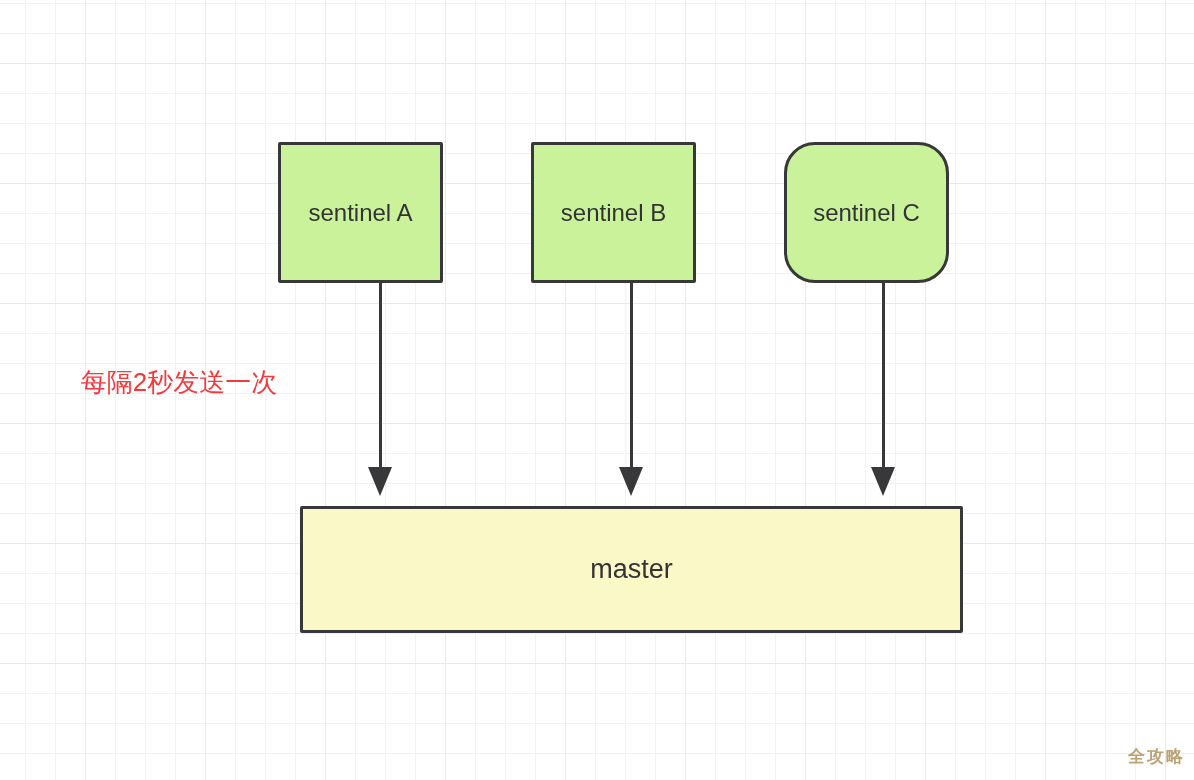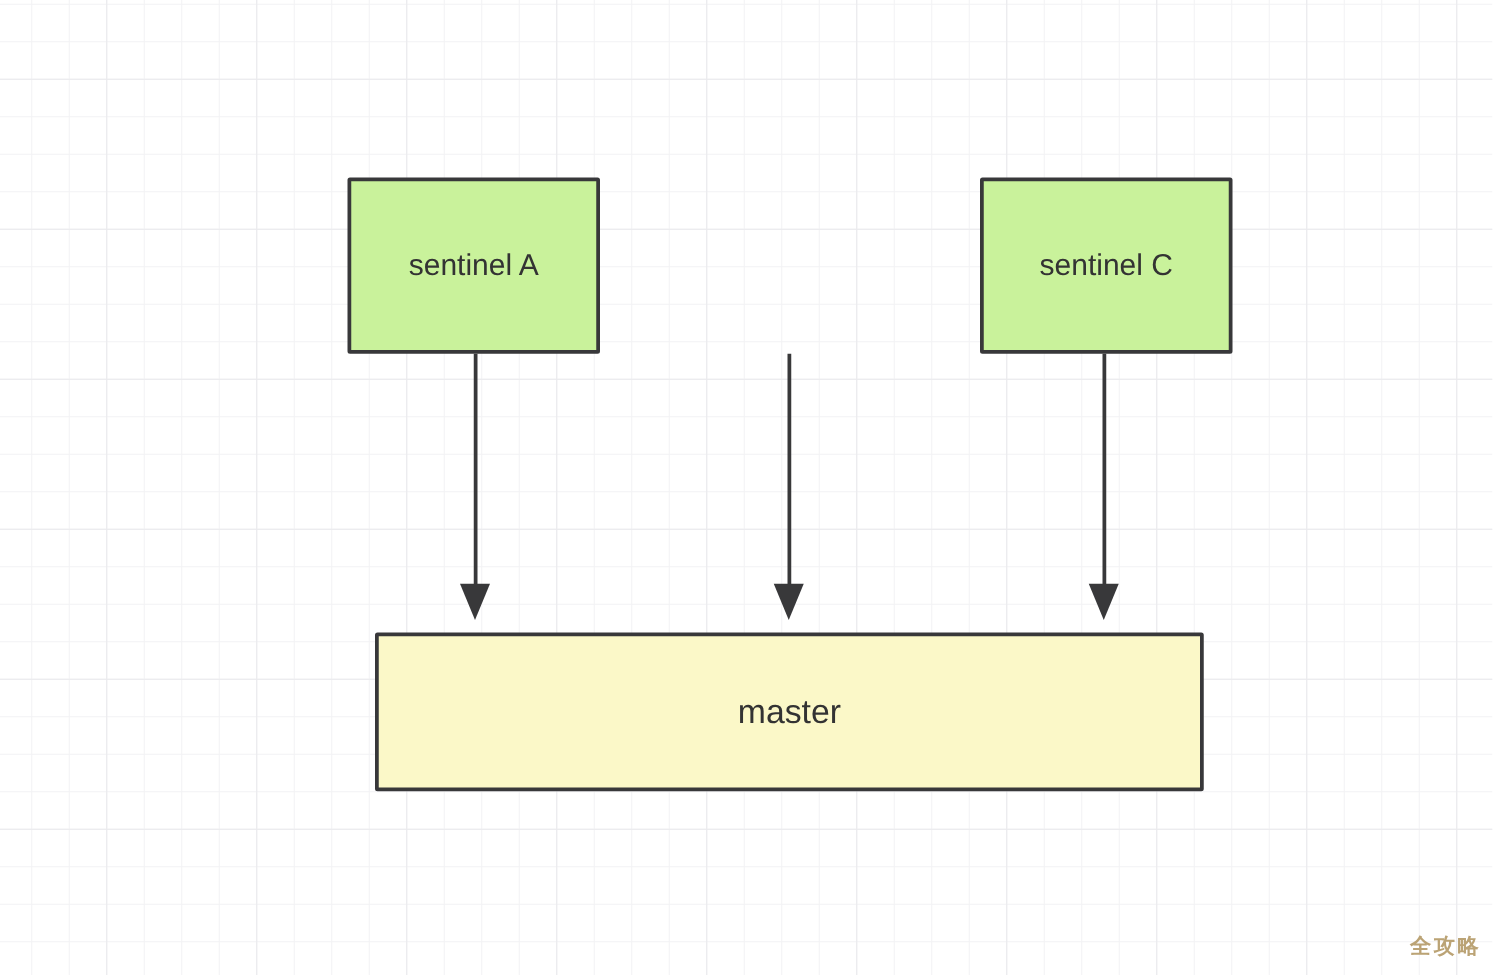--- a/index.html
+++ b/index.html
@@ -27,29 +27,29 @@
     position: absolute;
     box-sizing: border-box;
     border: 3px solid #38383a;
     border-radius: 2px;
     display: flex;
     align-items: center;
     justify-content: center;
     color: #333333;
   }
   .sentinel {
-    width: 202px;
+    width: 165px;
     height: 141px;
     top: 142px;
     background: #c9f29b;
     font-size: 24px;
   }
   .sentinel-a { left: 278px; }
   .sentinel-b { left: 531px; }
-  .sentinel-c { left: 784px; }
+  .sentinel-c { left: 784px; border-radius: 31px; }
   .master {
     left: 300px;
     top: 506px;
     width: 663px;
     height: 127px;
     background: #fbf8c8;
     font-size: 27px;
   }
   .edge-line {
     position: absolute;
@@ -98,36 +98,40 @@
 </style>
 </head>
 <body>
 
 <div class="canvas">
 
   <div class="node sentinel sentinel-a">
     <span>sentinel A</span>
   </div>
 
+  <div class="node sentinel sentinel-b">
+    <span>sentinel B</span>
+  </div>
 
   <div class="node sentinel sentinel-c">
     <span>sentinel C</span>
   </div>
 
   <div class="edge-line line-a"></div>
   <div class="edge-head head-a"></div>
 
   <div class="edge-line line-b"></div>
   <div class="edge-head head-b"></div>
 
   <div class="edge-line line-c"></div>
   <div class="edge-head head-c"></div>
 
   <div class="node master">
     <span>master</span>
   </div>
 
   <div class="note">
+    <div>每隔2秒发送一次</div>
   </div>
 
   <div class="watermark">全攻略</div>
 
 </div>
 
 </body></html>

